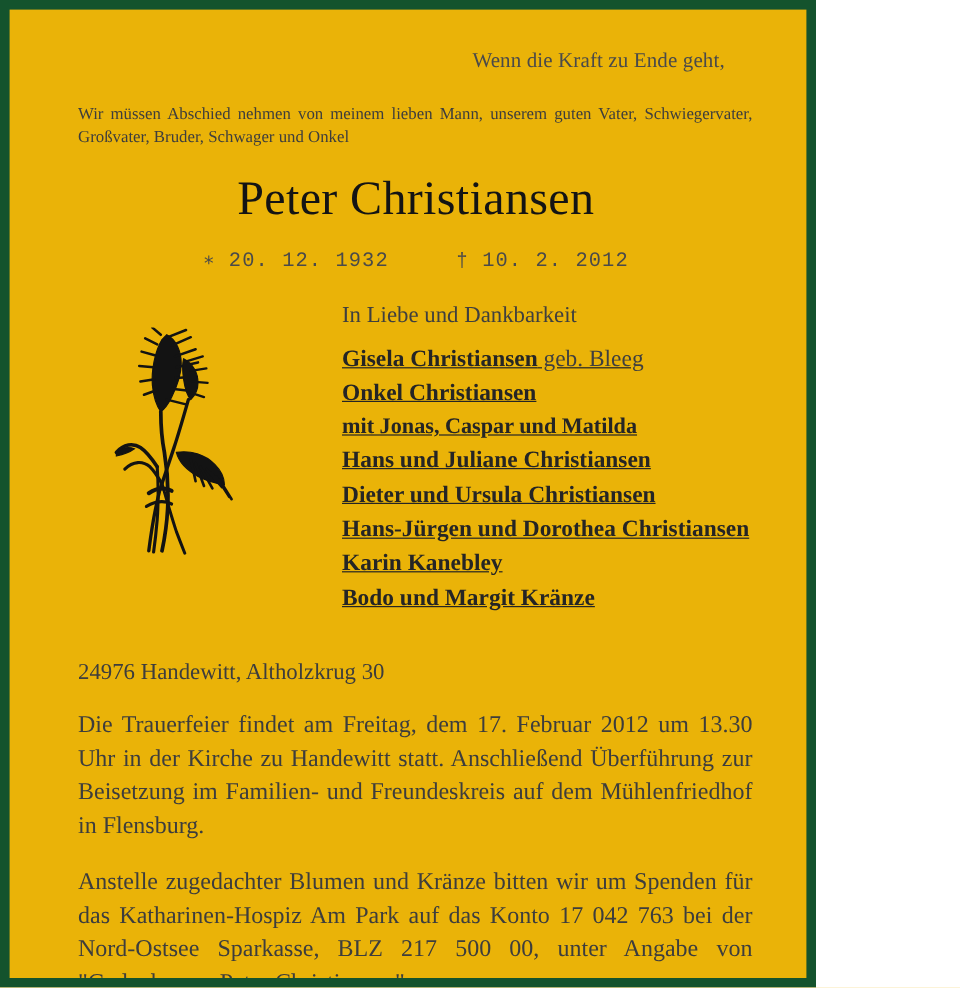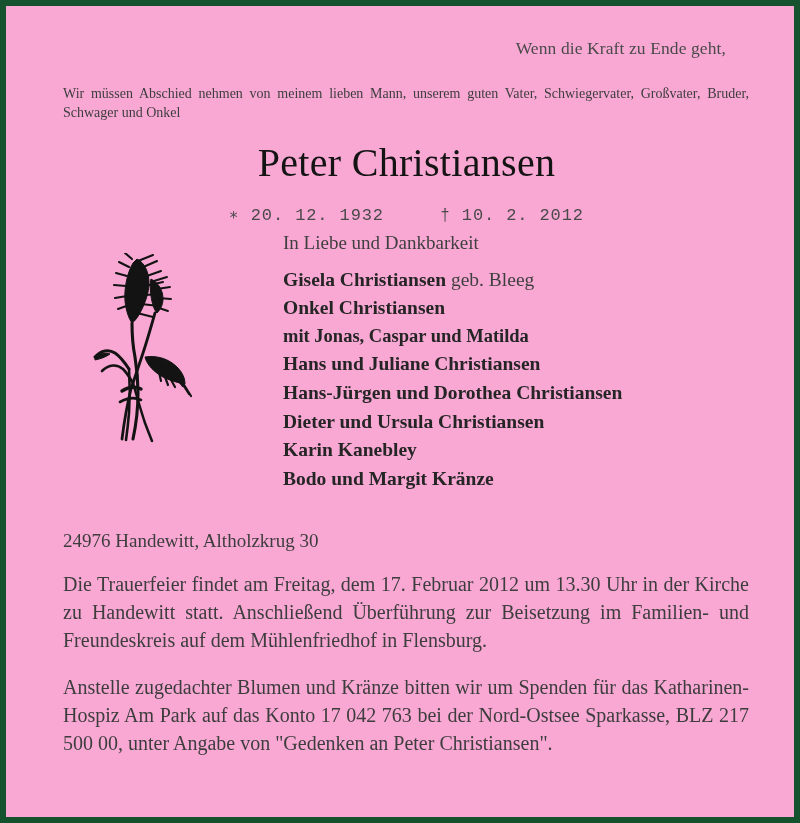--- a/index.html
+++ b/index.html
@@ -3,25 +3,25 @@
 <meta charset="utf-8">
 <style>
   html, body {
     margin: 0;
     padding: 0;
     background: #ffffff;
   }
 
   #page {
     position: relative;
-    width: 800px;
+    width: 680px;
     height: 823px;
     box-sizing: border-box;
-    background: #f9a8d4;
-    border: 6px solid #14532d;
+    background: #eab308;
+    border: 8px solid #14532d;
     overflow: hidden;
     font-family: "Liberation Serif", "DejaVu Serif", serif;
     color: #3a3a3a;
   }
 
   .inner {
     position: relative;
     width: 100%;
     height: 100%;
     box-sizing: border-box;
@@ -75,35 +75,36 @@
     letter-spacing: .9px;
     white-space: nowrap;
     font-family: Liberation Mono, monospace;
   }
   .dates .gap { display: inline-block; width: 34px; }
   .sym { font-size: 16px; }
 
   
   .mourners {
     position: relative;
-    margin-top: 4px;
+    margin-top: 21px;
     padding-left: 220px;
   }
   .mourn-head {
     font-size: 19px;
     line-height: 1.5;
     color: #3f3f3f;
     margin-bottom: 8px;
   }
   .mourn-line {
     font-size: 19.5px;
     line-height: 1.47;
     font-weight: bold;
     color: #252525;
     white-space: nowrap;
+    text-decoration: underline;
   }
   .mourn-line .reg {
     font-weight: normal;
     color: #3f3f3f;
   }
   .mourn-line.sub {
     font-size: 18.5px;
   }
 
   
@@ -216,24 +217,24 @@
       <div class="mourn-line">
         <span>Onkel Christiansen</span>
       </div>
       <div class="mourn-line sub">
         <span>mit Jonas, Caspar und Matilda</span>
       </div>
       <div class="mourn-line">
         <span>Hans und Juliane Christiansen</span>
       </div>
       <div class="mourn-line">
+        <span>Dieter und Ursula Christiansen</span>
+      </div>
+      <div class="mourn-line">
         <span>Hans-Jürgen und Dorothea Christiansen</span>
-      </div>
-      <div class="mourn-line">
-        <span>Dieter und Ursula Christiansen</span>
       </div>
       <div class="mourn-line">
         <span>Karin Kanebley</span>
       </div>
       <div class="mourn-line">
         <span>Bodo und Margit Kränze</span>
       </div>
     </div>
 
     <p class="address">24976 Handewitt, Altholzkrug 30</p>

